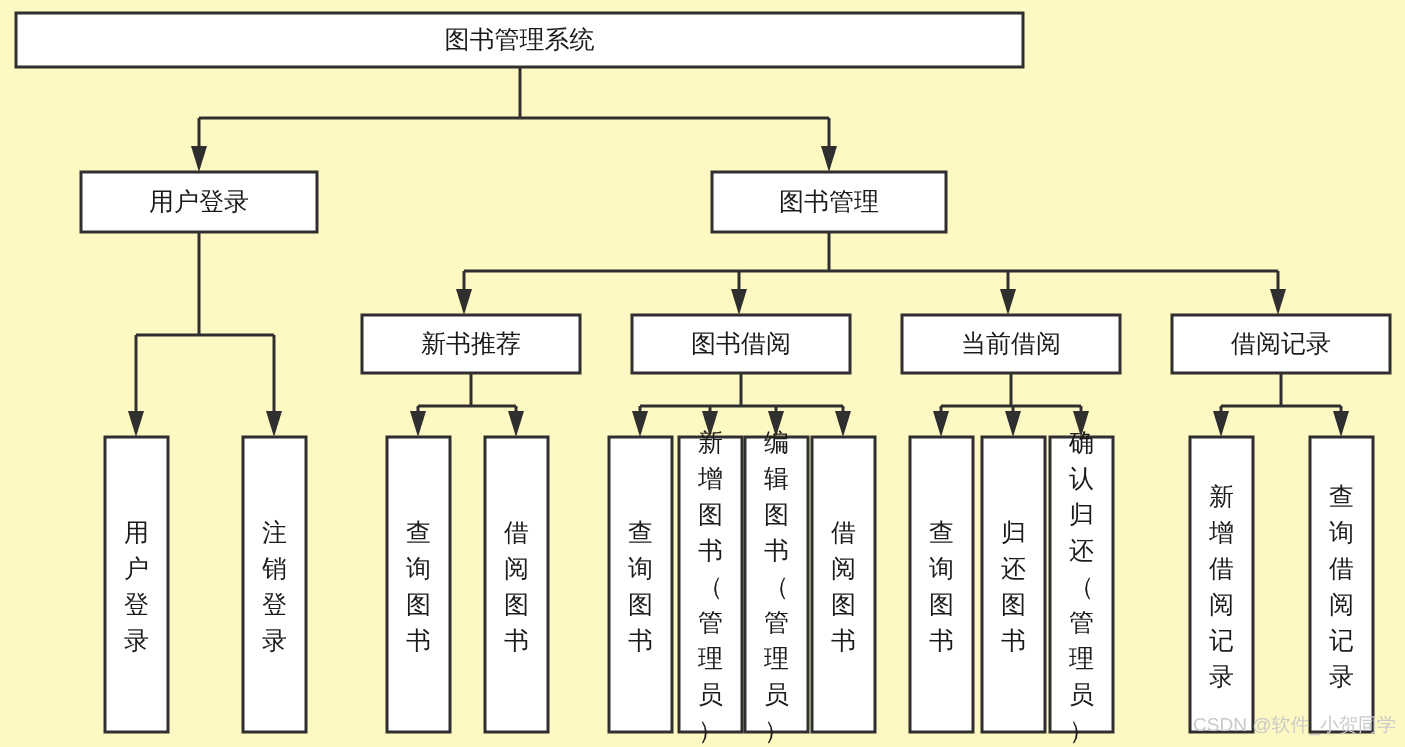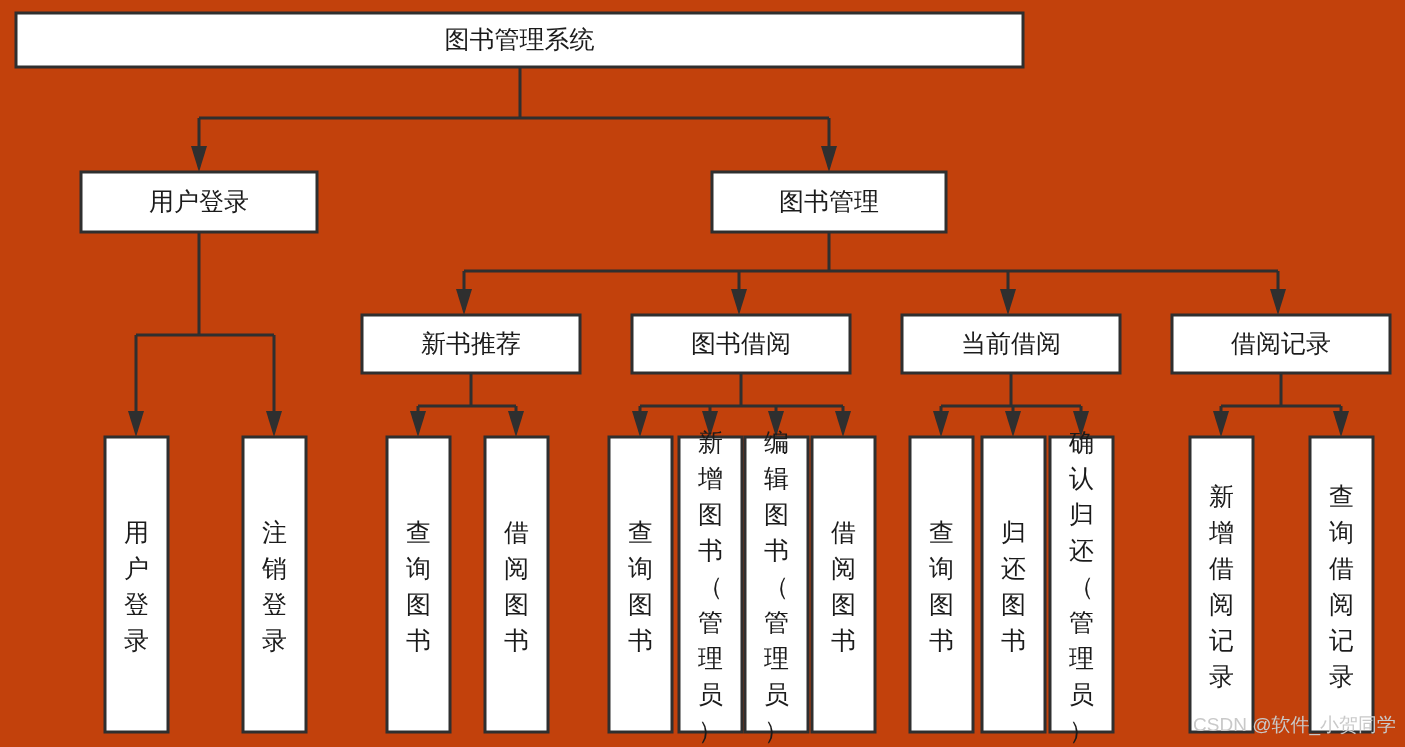--- a/index.html
+++ b/index.html
@@ -8,21 +8,21 @@
     padding: 0;
     background: #ffffff;
   }
   body {
     font-family: "Liberation Sans", "DejaVu Sans", sans-serif;
   }
   #diagram-root {
     position: relative;
     width: 1405px;
     height: 747px;
-    background: #c2410c;
+    background: #fef9c3;
     overflow: hidden;
   }
   svg#flowchart {
     position: absolute;
     left: 0;
     top: 0;
     width: 1405px;
     height: 747px;
     display: block;
   }

